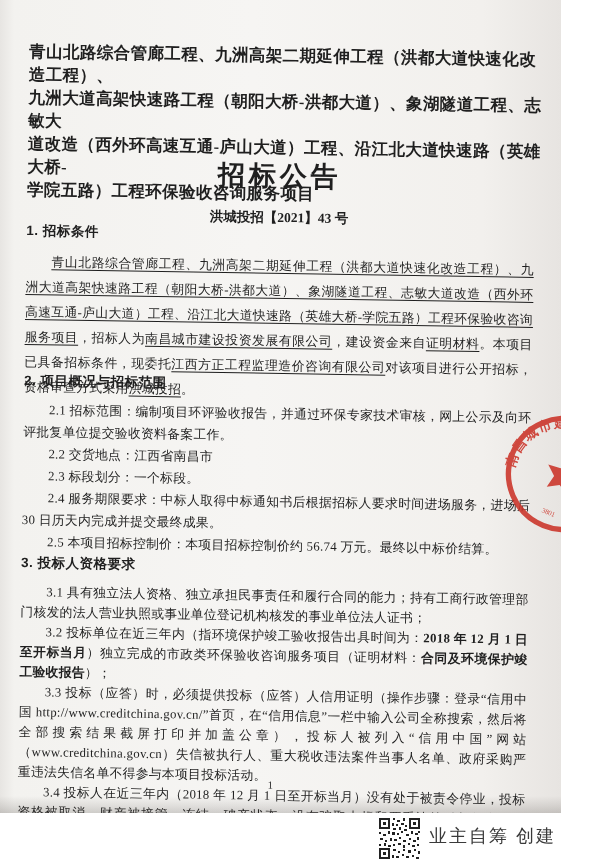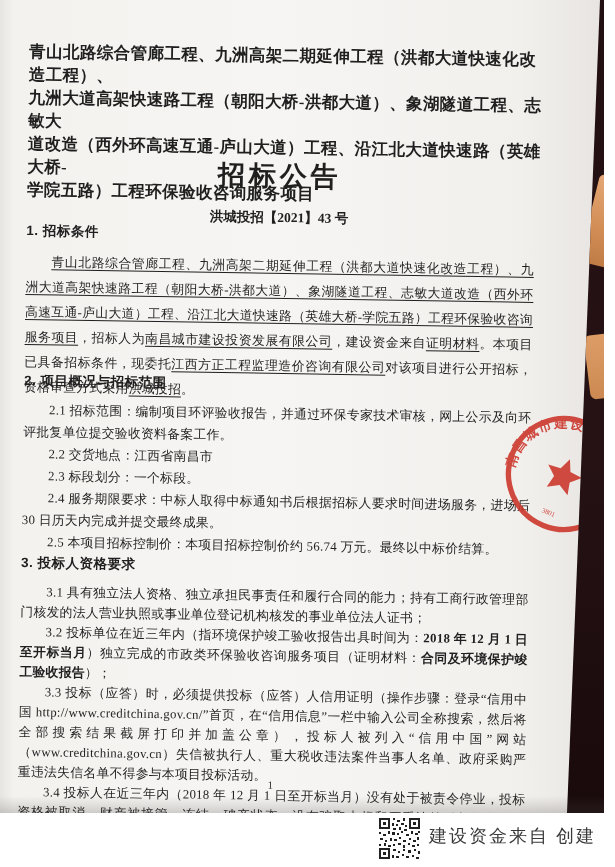--- a/index.html
+++ b/index.html
@@ -5,21 +5,21 @@
   * { margin:0; padding:0; box-sizing:border-box; }
   html,body { width:615px; height:867px; }
   body {
     position:relative; width:615px; height:867px; overflow:hidden;
     background:#ffffff;
     font-family:"Liberation Serif","DejaVu Serif",serif;
     color:#1f1f1f;
   }
   
   .photo {
-    position:absolute; left:0; top:0; width:604px; height:813px; overflow:hidden;
+    position:absolute; left:0; top:0; width:561px; height:813px; overflow:hidden;
     background:linear-gradient(90deg,#e7e5e2 0px,#f3f2ef 14px,#f6f5f3 45%,#f2f0ed 86%,#e7e4e1 100%);
   }
   .content {
     position:absolute; left:0; top:0; width:615px; height:813px;
     transform:rotate(0.9deg); transform-origin:30px 0;
   }
   .doc-title {
     position:absolute; left:30px; top:40px; width:522px;
     font-weight:bold; font-size:16.5px; line-height:23px; letter-spacing:0.4px;
   }
@@ -211,14 +211,14 @@
         <rect x="35" y="31" width="2" height="2"></rect>
         <rect x="39" y="33" width="2" height="3"></rect>
       <rect x="13" y="37" width="2" height="3"></rect>
         <rect x="17" y="38" width="3" height="2"></rect>
         <rect x="23" y="36" width="2" height="2"></rect>
       <rect x="27" y="38" width="3" height="2"></rect>
         <rect x="33" y="37" width="2" height="2"></rect>
         <rect x="37" y="39" width="3" height="2"></rect>
     </g>
   </svg>
-  <span class="footer-text">建设资金来自 创建</span>
+  <span class="footer-text">业主自筹 创建</span>
 </div>
 
 </body></html>

